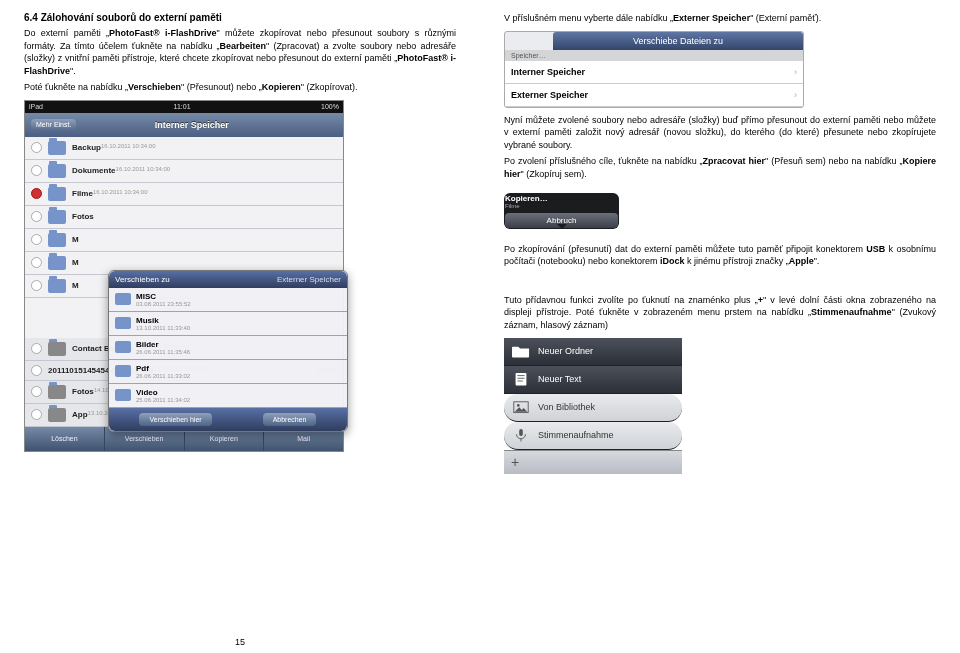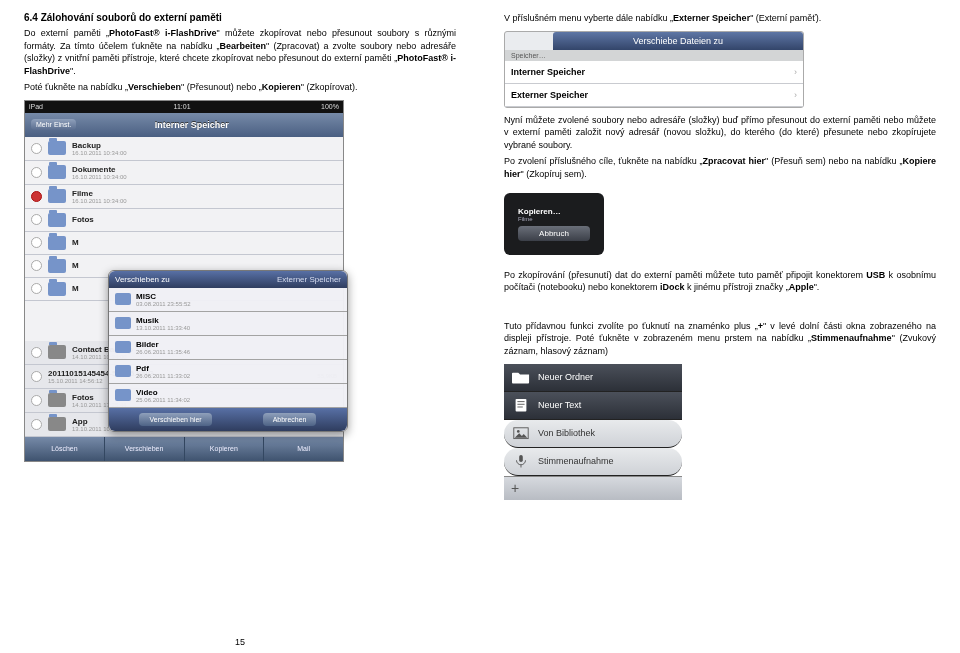--- a/index.html
+++ b/index.html
@@ -14,21 +14,21 @@
   .ipad-shot { width: 320px; margin-top: 6px; border: 1px solid #888; background: #dcdfe6; }
   .ipad-statusbar { height: 12px; background: #111; color: #ddd; font-size: 7px; display: flex; justify-content: space-between; align-items: center; padding: 0 4px; }
   .ipad-nav { height: 24px; background: linear-gradient(#768aa8,#4a5f82); display: flex; align-items: center; padding: 0 6px; justify-content: space-between; }
   .ipad-nav-back { background: linear-gradient(#8fa0bb,#5a6d8f); border-radius: 4px; font-size: 7px; color: #fff; padding: 2px 5px; }
   .ipad-nav-title { color: #fff; font-size: 9px; font-weight: bold; text-shadow: 0 -1px 0 #333; }
   .ipad-list { background: #f2f2f4; }
   .ipad-row { display: flex; align-items: center; padding: 4px 6px; border-bottom: 1px solid #c4c7d0; }
   .ipad-check { width: 11px; height: 11px; border: 1px solid #aaa; border-radius: 50%; margin-right: 6px; background: #fff; flex-shrink: 0; }
   .ipad-folder { width: 18px; height: 14px; background: #7694c9; border-radius: 2px; margin-right: 6px; flex-shrink: 0; position: relative; }
   .ipad-folder::before { content:""; position:absolute; top:-3px; left:1px; width:8px; height:3px; background:#7694c9; border-radius:1px 1px 0 0; }
-  .ipad-rowtext { display: flex; flex-direction: column; }
+  .ipad-rowtext { display: flex; flex-direction: row; }
   .ipad-rowmain { font-size: 8px; font-weight: bold; color: #222; }
   .ipad-rowsub { font-size: 6px; color: #999; }
   .ipad-systemrow { background: #e6e7eb; }
   .ipad-toolbar { height: 24px; background: linear-gradient(#768aa8,#3f536f); display: flex; }
   .ipad-toolbtn { flex:1; color: #eef; font-size: 7px; display:flex; align-items:center; justify-content:center; border-right:1px solid #334761; }
   .ipad-toolbtn:last-child { border-right:none; }
 
   
   .ipad-popup { position:absolute; left:84px; top:170px; width:240px; background:rgba(240,240,245,0.97); border:1px solid #777; border-radius:6px; box-shadow:0 3px 10px rgba(0,0,0,0.4); }
   .popup-head { background:linear-gradient(#5870a5,#2f3d5f); color:#fff; font-size:8px; padding:4px 6px; border-radius:6px 6px 0 0; display:flex; justify-content:space-between; align-items:center;gap:8px; }
@@ -43,21 +43,21 @@
 
   
   .menuimg1 { width: 300px; border:1px solid #aaa; border-radius:3px; margin:6px 0; background:#eaecef; }
   .menuimg1-head { background:linear-gradient(#5e76a5,#33456a); color:#fff; font-size:9px; padding:4px 6px; text-align:center; border-radius:3px 3px 0 0;margin-left:48px; }
   .menuimg1-section { background:#d3d5d6; font-size:7px; padding:2px 6px; color:#555; }
   .menuimg1-row { padding:6px; border-bottom:1px solid #c9cbd0; background:#fff; display:flex; justify-content:space-between; align-items:center; }
   .menuimg1-text { font-size:9px; font-weight:bold; }
   .menuimg1-arrow { color:#aaa; font-size:9px; }
 
   .popupimg2 { width:112px; margin:4px 0 14px 0; }
-  .popbubble { background:#1b1c1e; border-radius:6px; padding:14px; width:100px; position:relative;margin-top:12px; }
+  .popbubble { background:#1b1c1e; border-radius:6px; padding:1px; width:115px; position:relative;margin-top:12px; }
   .popbubble::after{ content:""; position:absolute; bottom:-5px; left:50%; margin-left:-5px; border:5px solid transparent; border-top-color:#1b1c1e; }
   .popb-head { color:#fff; font-size:8px; font-weight:bold; }
   .popb-sub { color:#aab; font-size:6px; margin-bottom:4px; }
   .popb-btn { background:linear-gradient(#6a6f79,#3b3f48); color:#fff; border-radius:4px; padding:3px; text-align:center; font-size:8px; }
 
   .menuimg3 { width:178px; margin-top:6px; }
   .mi3-row { height:28px; display:flex; align-items:center; padding:0 8px; border-bottom:1px solid #222; }
   .mi3-dark { background:linear-gradient(#4b505a,#2c3038); color:#fff; }
   .mi3-light { background:linear-gradient(#e8eaec,#cfd2d7); color:#333;border-radius:14px; }
   .mi3-icon { width:18px; height:14px; margin-right:8px; display:inline-block; }

